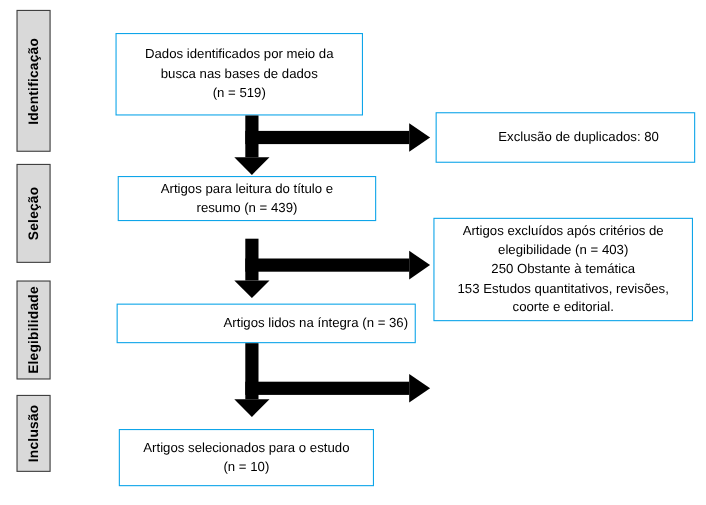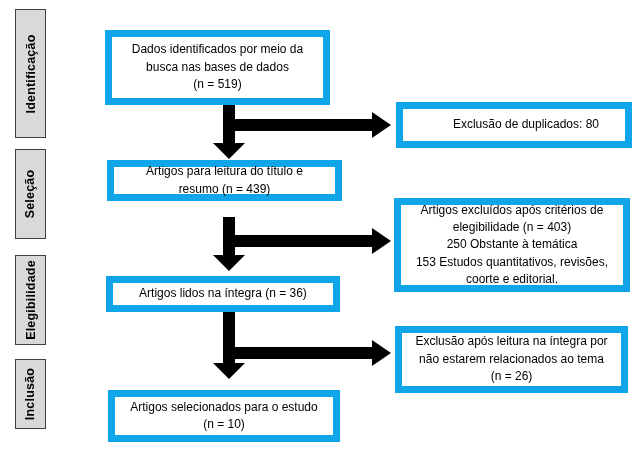--- a/index.html
+++ b/index.html
@@ -30,21 +30,21 @@
     transform: rotate(-90deg);
     white-space: nowrap;
     font-size: 12.5px;
     font-weight: bold;
     color: #000000;
     letter-spacing: 0.2px;
   }
   .flow-box {
     position: absolute;
     background: #ffffff;
-    border: 7px solid #0ea5e9;
+    border: 1px solid #0ea5e9;
     box-sizing: border-box;
     display: flex;
     align-items: center;
     justify-content: center;
     text-align: center;
   }
   .flow-box .box-text {
     white-space: pre-line;
     font-size: 12px;
     line-height: 1.45;
@@ -79,42 +79,37 @@
 
   <div class="flow-box" style="left:105px; top:30px; width:225px; height:75px;">
     <span class="box-text">Dados identificados por meio da
 busca nas bases de dados
 (n = 519)</span>
   </div>
   <div class="flow-box" style="left:107px; top:160px; width:235px; height:41px;">
     <span class="box-text">Artigos para leitura do título e
 resumo (n = 439)</span>
   </div>
-  <div class="flow-box" style="left:106px; top:276px; width:234px; height:36px;">
+  <div class="flow-box" style="left:106px; top:276px; width:272px; height:36px;justify-content:flex-end;">
     <span class="box-text">Artigos lidos na íntegra (n = 36)</span>
   </div>
   <div class="flow-box" style="left:108px; top:390px; width:232px; height:52px;">
     <span class="box-text">Artigos selecionados para o estudo
 (n = 10)</span>
   </div>
 
   <div class="flow-box" style="left:396px; top:102px; width:236px; height:46px;padding-left:24px;">
     <span class="box-text">Exclusão de duplicados: 80</span>
   </div>
   <div class="flow-box" style="left:394px; top:198px; width:236px; height:94px;align-items:center;">
     <span class="box-text">Artigos excluídos após critérios de
 elegibilidade (n = 403)
 250 Obstante à temática
 153 Estudos quantitativos, revisões,
 coorte e editorial.</span>
-  </div>
-  <div class="flow-box" style="left:395px; top:326px; width:233px; height:67px;">
-    <span class="box-text">Exclusão após leitura na íntegra por
-não estarem relacionados ao tema
-(n = 26)</span>
   </div>
 
   <svg class="arrow-layer" width="642" height="459" viewBox="0 0 642 459">
 
     <g>
       <rect class="arrow-shape" x="223" y="105" width="12" height="38"></rect>
       <polygon class="arrow-shape" points="213,143 245,143 229,159"></polygon>
       <rect class="arrow-shape" x="223" y="119" width="149" height="12"></rect>
       <polygon class="arrow-shape" points="372,112 372,138 391,125"></polygon>
     </g>

